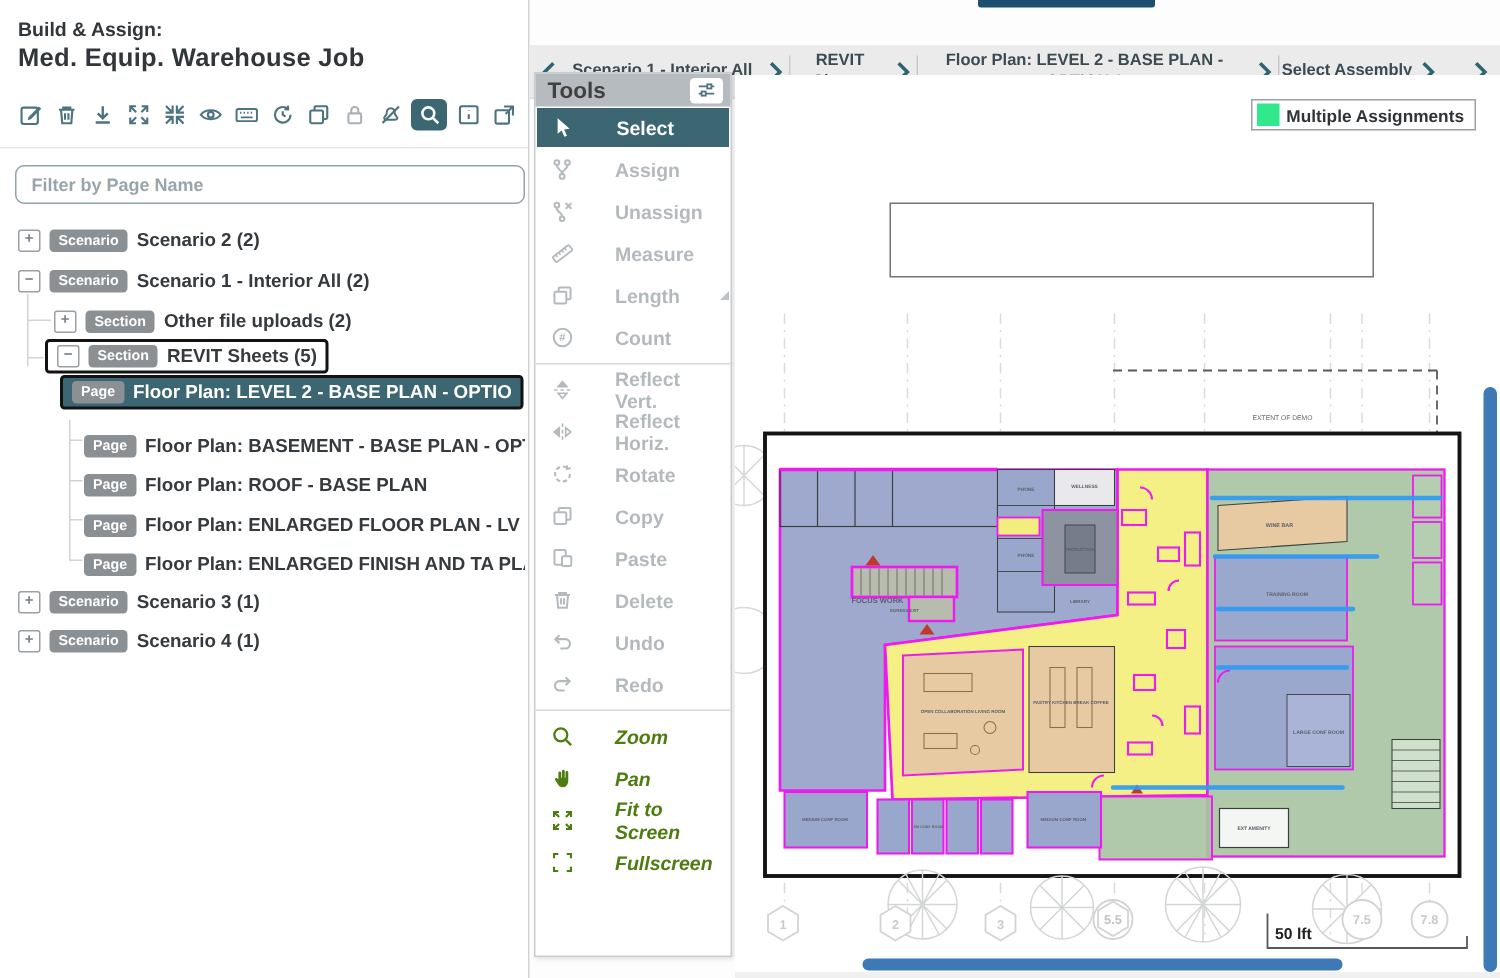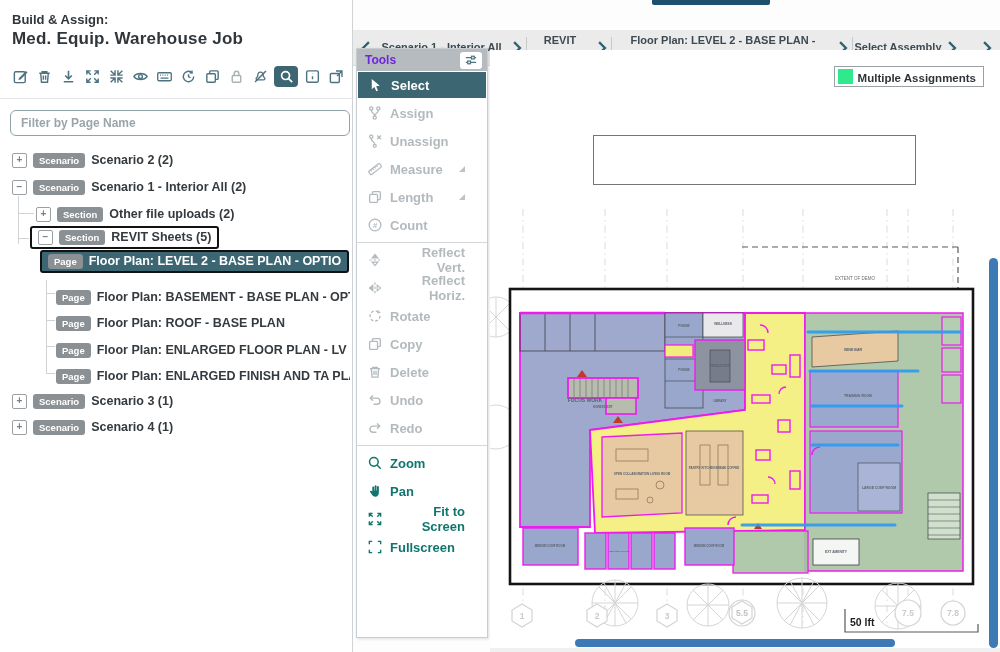--- a/index.html
+++ b/index.html
@@ -34,26 +34,26 @@
   .tab-indicator{position:absolute;left:652px;top:0;width:118px;height:5px;background:#1d4f6e;border-radius:0 0 2px 2px;}
   .crumb-bar{position:absolute;left:353px;top:30px;width:647px;height:36px;background:#ebebeb;border-bottom:1px solid #dcdcdc;
        display:flex;align-items:center;padding:0 4px;box-sizing:border-box;}
   .crumb{font-size:11px;font-weight:700;color:#3c4a52;text-align:center;line-height:1.25;overflow:hidden;}
   .chev{width:18px;height:18px;display:flex;align-items:center;justify-content:center;color:#2e6372;cursor:pointer;flex:none;}
   .csep{width:1px;height:22px;background:#c7c9ca;flex:none;}
   
   .tools-panel{position:absolute;left:356px;top:48px;width:132px;height:590px;background:#fff;border:1px solid #c9cdd0;
        box-shadow:1px 1px 3px rgba(0,0,0,.12);box-sizing:border-box;}
   .tools-header{height:22px;background:#b6bbbf;display:flex;align-items:center;justify-content:space-between;padding:0 5px 0 8px;}
-  .tools-title{font-size:12px;font-weight:700;color:#6d28d9;}
+  .tools-title{font-size:15px;font-weight:700;color:#404040;}
   .tools-toggle{width:22px;height:17px;background:#fff;border-radius:3px;display:flex;align-items:center;justify-content:center;color:#4d7380;cursor:pointer;}
-  .titem{height:28px;display:flex;align-items:center;gap:7px;padding:0 22px 0 10px;font-size:13px;font-weight:600;cursor:pointer;text-align:right;}
+  .titem{height:28px;display:flex;align-items:center;gap:27px;padding:0 22px 0 10px;font-size:13px;font-weight:600;cursor:pointer;}
   .titem svg{width:16px;height:16px;flex:none;}
   .titem.disabled{color:#b3babe;}
-  .titem.enabled{color:#0f766e;}
+  .titem.enabled{color:#4d7c0f;font-style:italic;}
   .titem.active{background:#3d6673;color:#fff;height:26px;margin:1px;font-weight:700;}
   .tdiv{border-top:1px solid #d5d8da;margin:3px 0;}
   .subtri{margin-left:auto;width:0;height:0;border-bottom:6px solid #bcc3c7;border-left:6px solid transparent;}
   
   .canvas{position:absolute;left:490px;top:50px;width:510px;height:602px;background:#fff;overflow:hidden;}
   .legend{position:absolute;right:16px;top:16px;display:flex;align-items:flex-end;gap:5px;background:#fff;
        border:1px solid #9aa0a4;padding:2px 7px 2px 3px;z-index:5;}
   .legend-swatch{width:15px;height:15px;}
   .legend-label{font-size:11.5px;font-weight:700;color:#2f3438;}
   .title-box{position:absolute;left:103px;top:85px;width:321px;height:48px;border:1.5px solid #71767a;background:#fff;z-index:3;}
@@ -355,20 +355,27 @@
       <span>Rotate</span>
     </div>
     <div class="titem disabled">
       <svg viewBox="0 0 17 17" fill="#fff" stroke="currentColor" stroke-width="1.4">
           <rect x="5.8" y="2.8" width="8.4" height="8.4" rx="1"></rect>
           <rect x="2.8" y="5.8" width="8.4" height="8.4" rx="1"></rect>
         </svg>
       <span>Copy</span>
     </div>
     <div class="titem disabled">
+      <svg viewBox="0 0 17 17" fill="#fff" stroke="currentColor" stroke-width="1.4">
+          <rect x="2.8" y="2.8" width="8" height="10.5" rx="1"></rect>
+          <rect x="8.2" y="7.2" width="6.5" height="7" rx="1"></rect>
+        </svg>
+      <span>Paste</span>
+    </div>
+    <div class="titem disabled">
       <svg viewBox="0 0 17 17" fill="none" stroke="currentColor" stroke-width="1.4">
           <path d="M3.2 5 h10.6 M6 5 V3.6 h5 V5 M4.6 5 l.8 9 h6.2 l.8-9 M7.4 7.3 v4.4 M9.6 7.3 v4.4"></path>
         </svg>
       <span>Delete</span>
     </div>
     <div class="titem disabled">
       <svg viewBox="0 0 17 17" fill="none" stroke="currentColor" stroke-width="1.5">
           <path d="M3.5 6.5 H10.5 a3.3 3.3 0 0 1 0 6.6 H7"></path>
           <path d="M6.3 3.7 L3.5 6.5 L6.3 9.3"></path>
         </svg>

